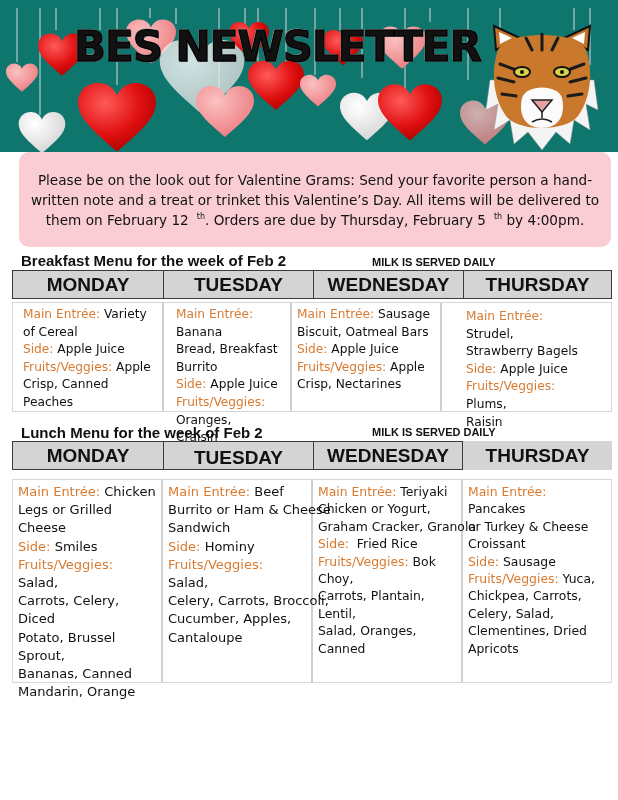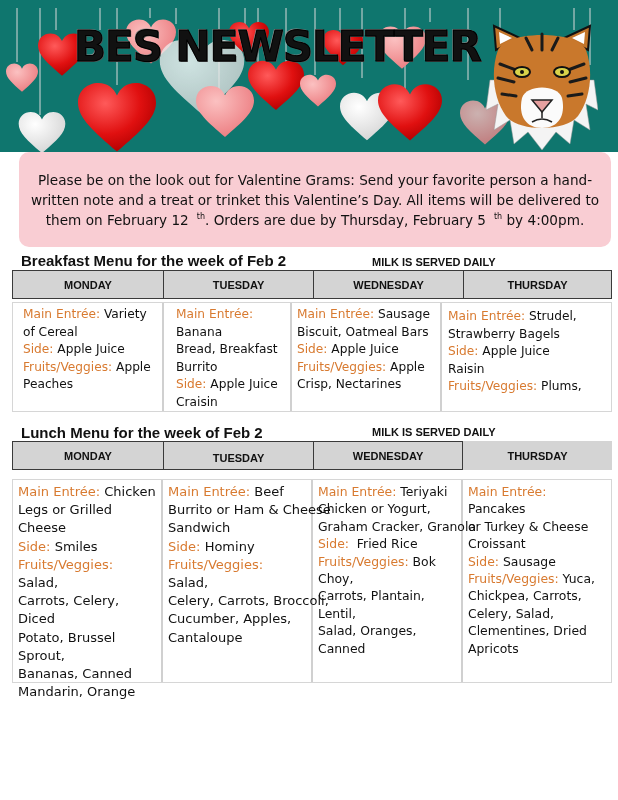--- a/index.html
+++ b/index.html
@@ -15,21 +15,21 @@
             box-sizing:border-box; padding-top:18px; }
   .banner p { margin:0; }
   .banner sup { font-size:8px; vertical-align:super; line-height:0;padding-left:8px; }
   .sec-title { position:absolute; left:21px; font-family:"Liberation Sans", sans-serif; font-weight:bold;
                font-size:15px; color:#111; }
   .milk { position:absolute; left:372px; font-family:"Liberation Sans", sans-serif; font-weight:bold;
           font-size:11px; color:#111; }
   .hrow { position:absolute; left:12px; width:600px; display:flex; box-sizing:border-box; }
   .hcell { background:#d4d4d4; border:1.5px solid #3a3a3a; border-right:none; box-sizing:border-box;
            display:flex; align-items:center; justify-content:center; font-family:"Liberation Sans", sans-serif;
-           font-weight:bold; font-size:11px; color:#111; }
+           font-weight:bold; font-size:19px; color:#111; }
   .hcell:last-child { border-right:1.5px solid #3a3a3a; }
   .hcell.noborder { border:none; }
   .brow { position:absolute; left:12px; width:600px; display:flex; border:1px solid #d6d6d6; box-sizing:border-box; }
   .bcell { box-sizing:border-box; border-right:2px solid #d0d0d0; padding:3px 4px 0 10px; font-size:12.2px;
            line-height:17.6px; color:#111; }
   .bcell:last-child { border-right:none; }
   .bcell.lunch { font-size:13px; line-height:18.2px; padding-left:5px; }
   .lbl { color:#d87a30; }
   .line { display:block; }
 </style>
@@ -150,41 +150,43 @@
   <div class="hcell" style="width:150px">WEDNESDAY</div>
   <div class="hcell" style="width:149px">THURSDAY</div>
 </div>
 
 <div class="brow" style="top:302px;height:110px">
   <div class="bcell" style="width:151px">
     <span class="line"><span class="lbl">Main Entrée:</span><span> Variety</span></span>
     <span class="line">of Cereal</span>
     <span class="line"><span class="lbl">Side:</span><span> Apple Juice</span></span>
     <span class="line"><span class="lbl">Fruits/Veggies:</span><span> Apple</span></span>
+    <span class="line">Crisp, Canned</span>
     <span class="line">Peaches</span>
   </div>
   <div class="bcell" style="width:128px;padding-left:12px">
     <span class="line"><span class="lbl">Main Entrée:</span><span> Banana</span></span>
     <span class="line">Bread, Breakfast Burrito</span>
     <span class="line"><span class="lbl">Side:</span><span> Apple Juice</span></span>
+    <span class="line"><span class="lbl">Fruits/Veggies:</span><span> Oranges,</span></span>
     <span class="line">Craisin</span>
   </div>
   <div class="bcell" style="width:150px;padding-left:5px">
     <span class="line"><span class="lbl">Main Entrée:</span><span> Sausage</span></span>
     <span class="line">Biscuit, Oatmeal Bars</span>
     <span class="line"><span class="lbl">Side:</span><span> Apple Juice</span></span>
     <span class="line"><span class="lbl">Fruits/Veggies:</span><span> Apple</span></span>
     <span class="line">Crisp, Nectarines</span>
   </div>
-  <div class="bcell" style="width:149px;padding-left:6px;padding-top:5px">
+  <div class="bcell" style="width:149px;padding-left:24px;padding-top:5px">
     <span class="line"><span class="lbl">Main Entrée:</span><span> Strudel,</span></span>
     <span class="line">Strawberry Bagels</span>
     <span class="line"><span class="lbl">Side:</span><span> Apple Juice</span></span>
+    <span class="line"><span class="lbl">Fruits/Veggies:</span><span> Plums,</span></span>
     <span class="line">Raisin</span>
-    <span class="line"><span class="lbl">Fruits/Veggies:</span><span> Plums,</span></span>
   </div>
 </div>
 
 <div class="sec-title" style="top:424px">Lunch Menu for the week of Feb 2</div>
 <div class="milk" style="top:426px">MILK IS SERVED DAILY</div>
 
 <div class="hrow" style="top:441px;height:29px">
   <div class="hcell" style="width:151px">MONDAY</div>
   <div class="hcell" style="width:150px;padding-top:5px">TUESDAY</div>
   <div class="hcell" style="width:150px;border-right:1.5px solid #3a3a3a">WEDNESDAY</div>

